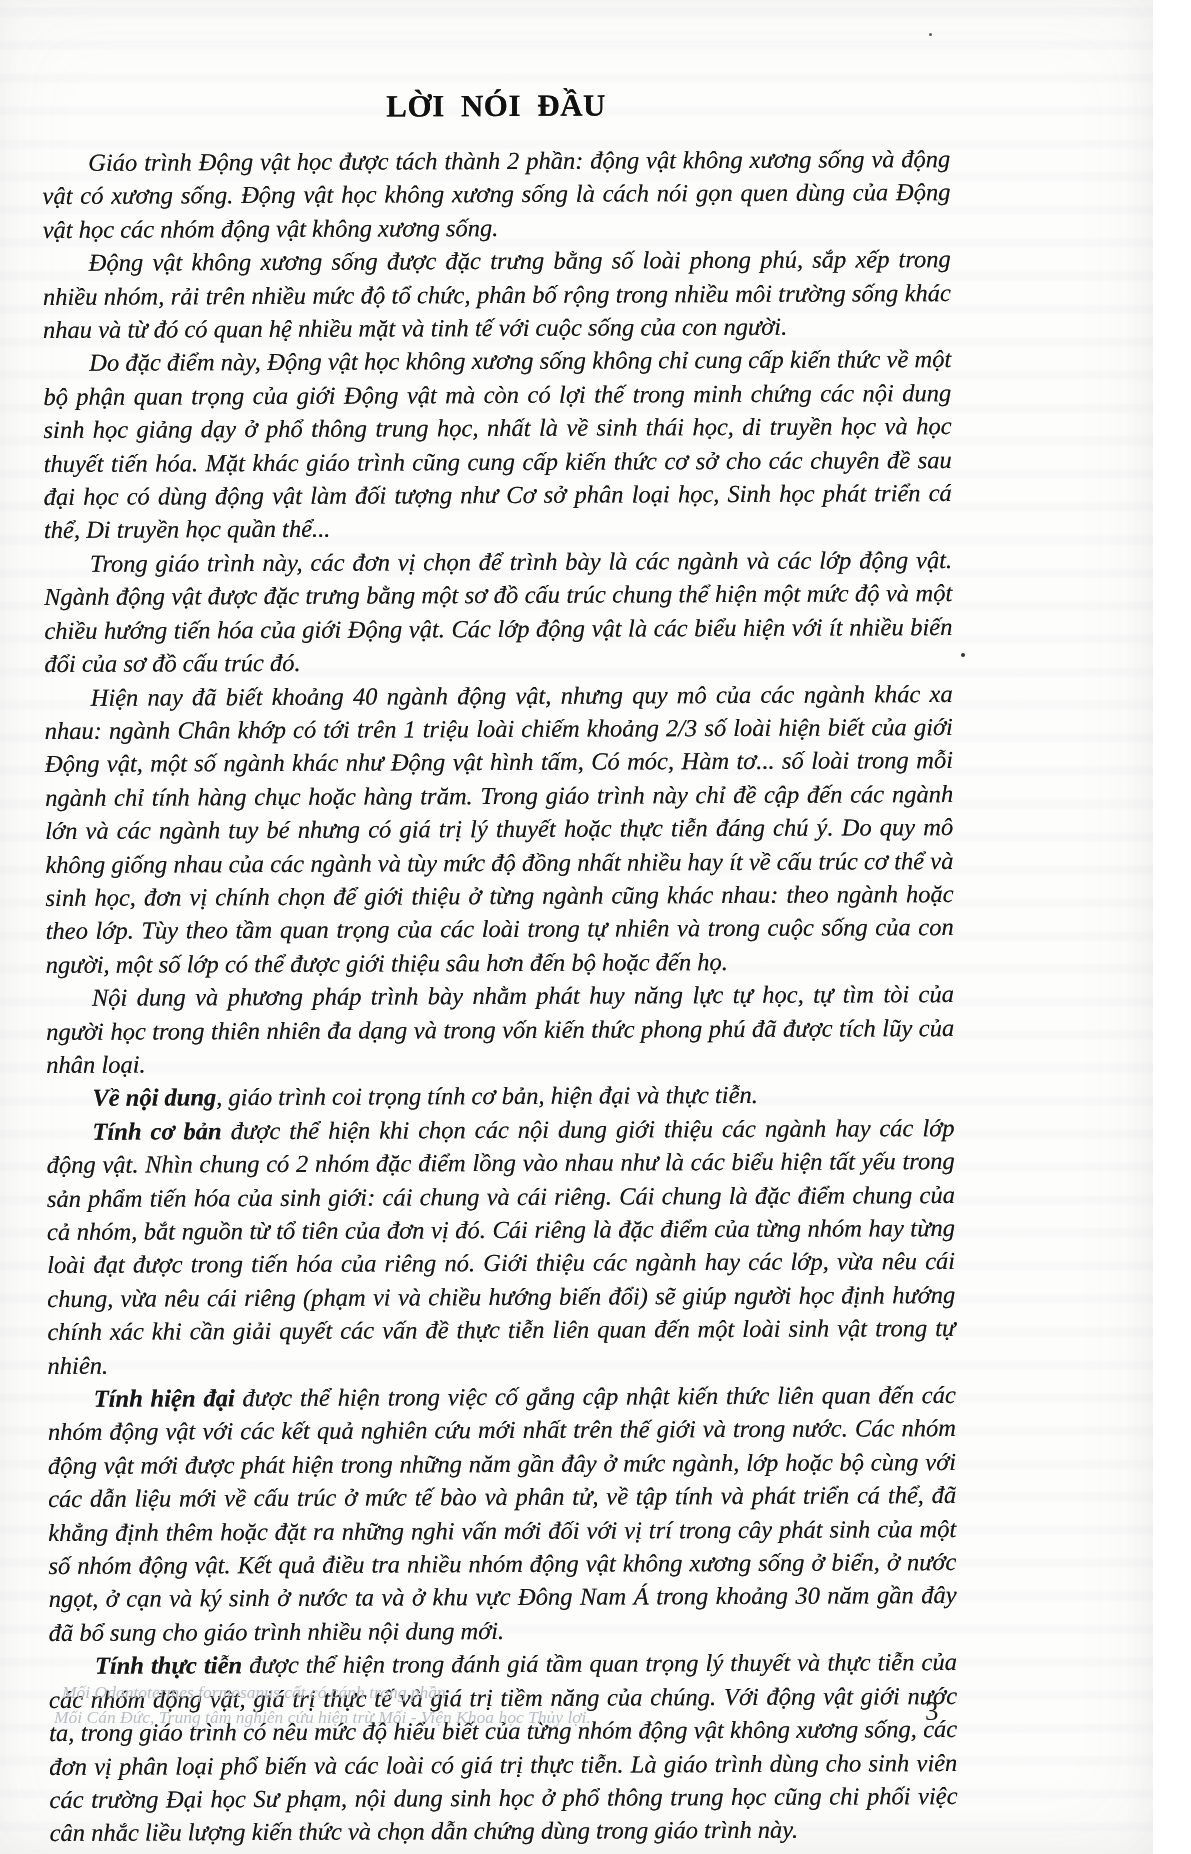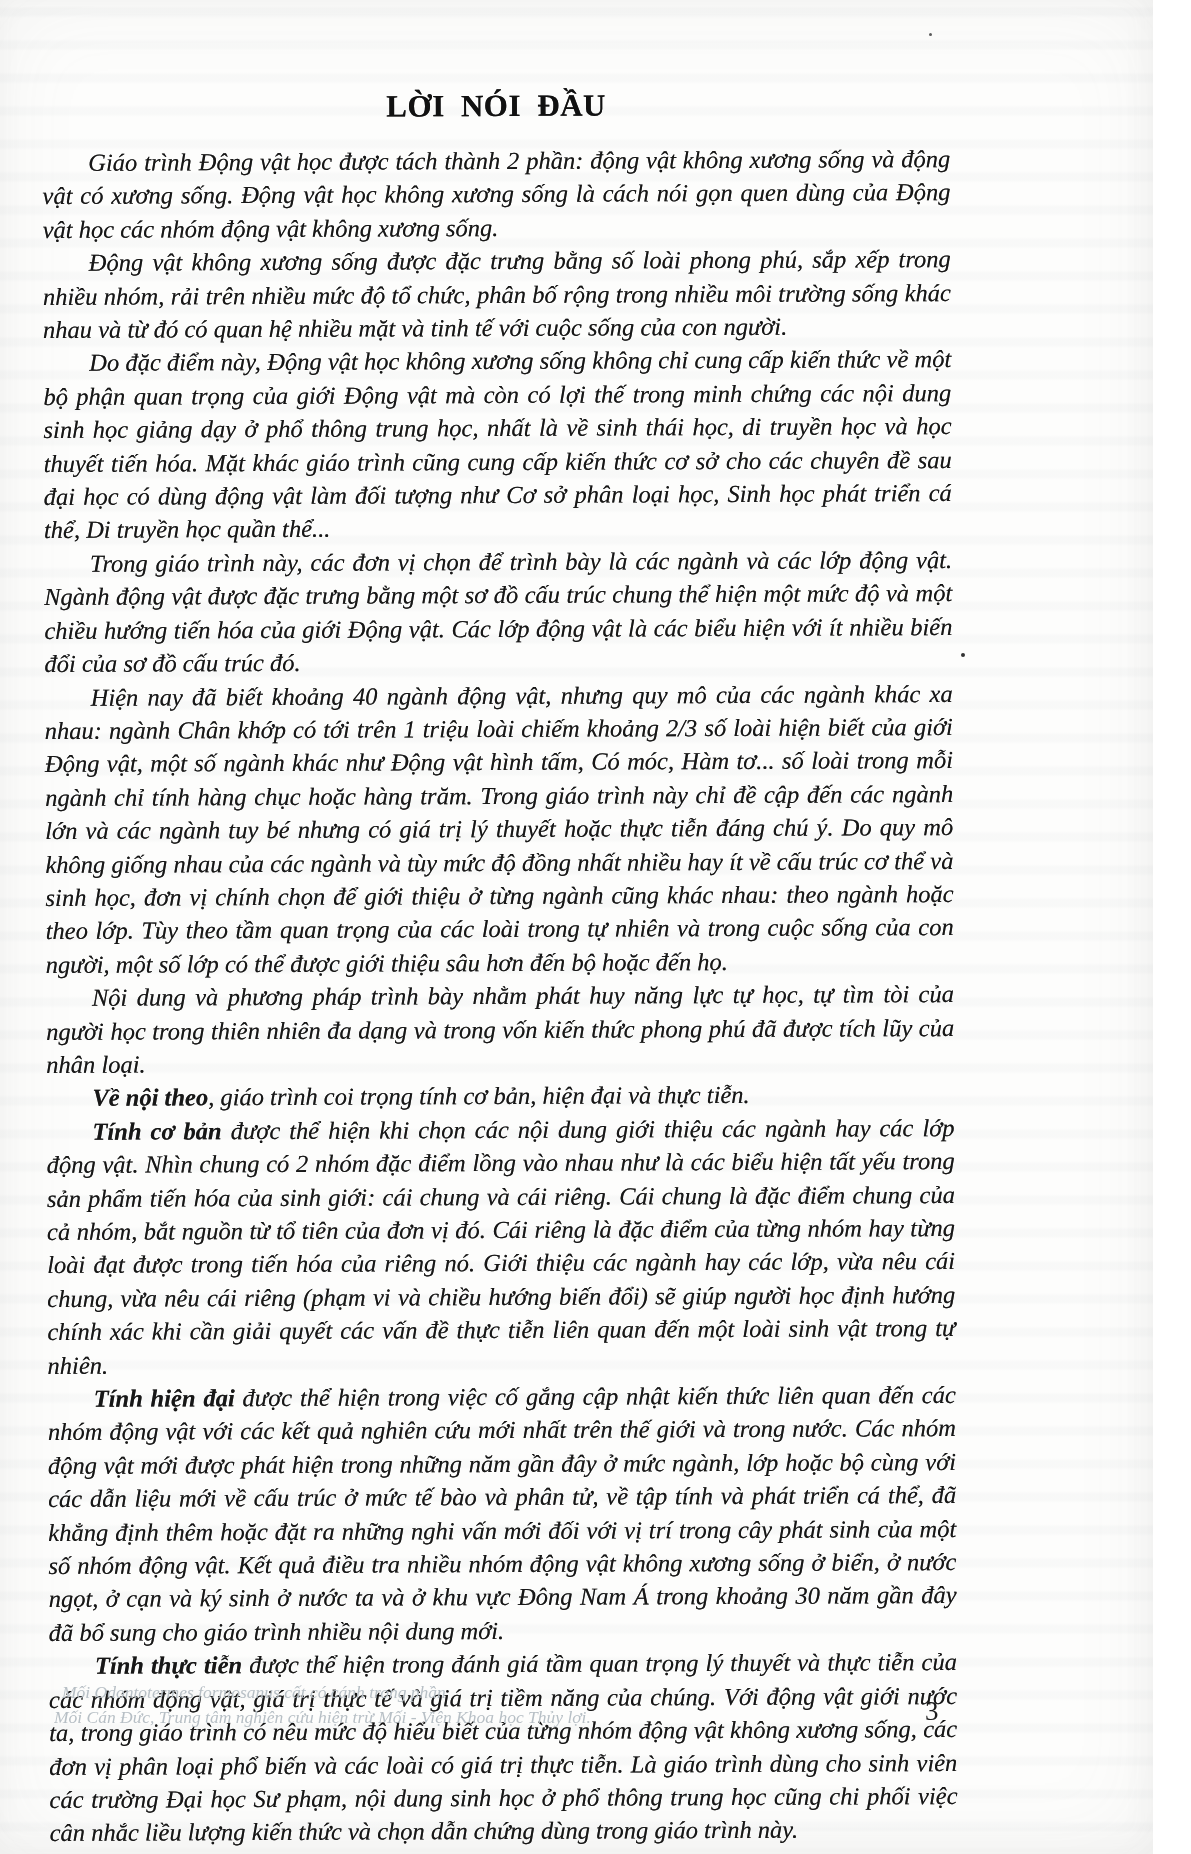--- a/index.html
+++ b/index.html
@@ -81,21 +81,21 @@
 
   <div class="content">
     <h1 class="title">LỜI NÓI ĐẦU</h1>
 
     <p class="para"><b></b><span>Giáo trình Động vật học được tách thành 2 phần: động vật không xương sống và động vật có xương sống. Động vật học không xương sống là cách nói gọn quen dùng của Động vật học các nhóm động vật không xương sống.</span></p>
     <p class="para"><b></b><span>Động vật không xương sống được đặc trưng bằng số loài phong phú, sắp xếp trong nhiều nhóm, rải trên nhiều mức độ tổ chức, phân bố rộng trong nhiều môi trường sống khác nhau và từ đó có quan hệ nhiều mặt và tinh tế với cuộc sống của con người.</span></p>
     <p class="para"><b></b><span>Do đặc điểm này, Động vật học không xương sống không chỉ cung cấp kiến thức về một bộ phận quan trọng của giới Động vật mà còn có lợi thế trong minh chứng các nội dung sinh học giảng dạy ở phổ thông trung học, nhất là về sinh thái học, di truyền học và học thuyết tiến hóa. Mặt khác giáo trình cũng cung cấp kiến thức cơ sở cho các chuyên đề sau đại học có dùng động vật làm đối tượng như Cơ sở phân loại học, Sinh học phát triển cá thể, Di truyền học quần thể...</span></p>
     <p class="para"><b></b><span>Trong giáo trình này, các đơn vị chọn để trình bày là các ngành và các lớp động vật. Ngành động vật được đặc trưng bằng một sơ đồ cấu trúc chung thể hiện một mức độ và một chiều hướng tiến hóa của giới Động vật. Các lớp động vật là các biểu hiện với ít nhiều biến đổi của sơ đồ cấu trúc đó.</span></p>
     <p class="para"><b></b><span>Hiện nay đã biết khoảng 40 ngành động vật, nhưng quy mô của các ngành khác xa nhau: ngành Chân khớp có tới trên 1 triệu loài chiếm khoảng 2/3 số loài hiện biết của giới Động vật, một số ngành khác như Động vật hình tấm, Có móc, Hàm tơ... số loài trong mỗi ngành chỉ tính hàng chục hoặc hàng trăm. Trong giáo trình này chỉ đề cập đến các ngành lớn và các ngành tuy bé nhưng có giá trị lý thuyết hoặc thực tiễn đáng chú ý. Do quy mô không giống nhau của các ngành và tùy mức độ đồng nhất nhiều hay ít về cấu trúc cơ thể và sinh học, đơn vị chính chọn để giới thiệu ở từng ngành cũng khác nhau: theo ngành hoặc theo lớp. Tùy theo tầm quan trọng của các loài trong tự nhiên và trong cuộc sống của con người, một số lớp có thể được giới thiệu sâu hơn đến bộ hoặc đến họ.</span></p>
     <p class="para"><b></b><span>Nội dung và phương pháp trình bày nhằm phát huy năng lực tự học, tự tìm tòi của người học trong thiên nhiên đa dạng và trong vốn kiến thức phong phú đã được tích lũy của nhân loại.</span></p>
-    <p class="para"><b>Về nội theo</b><span>, giáo trình coi trọng tính cơ bản, hiện đại và thực tiễn.</span></p>
+    <p class="para"><b>Về nội dung</b><span>, giáo trình coi trọng tính cơ bản, hiện đại và thực tiễn.</span></p>
     <p class="para"><b>Tính cơ bản</b><span> được thể hiện khi chọn các nội dung giới thiệu các ngành hay các lớp động vật. Nhìn chung có 2 nhóm đặc điểm lồng vào nhau như là các biểu hiện tất yếu trong sản phẩm tiến hóa của sinh giới: cái chung và cái riêng. Cái chung là đặc điểm chung của cả nhóm, bắt nguồn từ tổ tiên của đơn vị đó. Cái riêng là đặc điểm của từng nhóm hay từng loài đạt được trong tiến hóa của riêng nó. Giới thiệu các ngành hay các lớp, vừa nêu cái chung, vừa nêu cái riêng (phạm vi và chiều hướng biến đổi) sẽ giúp người học định hướng chính xác khi cần giải quyết các vấn đề thực tiễn liên quan đến một loài sinh vật trong tự nhiên.</span></p>
     <p class="para"><b>Tính hiện đại</b><span> được thể hiện trong việc cố gắng cập nhật kiến thức liên quan đến các nhóm động vật với các kết quả nghiên cứu mới nhất trên thế giới và trong nước. Các nhóm động vật mới được phát hiện trong những năm gần đây ở mức ngành, lớp hoặc bộ cùng với các dẫn liệu mới về cấu trúc ở mức tế bào và phân tử, về tập tính và phát triển cá thể, đã khẳng định thêm hoặc đặt ra những nghi vấn mới đối với vị trí trong cây phát sinh của một số nhóm động vật. Kết quả điều tra nhiều nhóm động vật không xương sống ở biển, ở nước ngọt, ở cạn và ký sinh ở nước ta và ở khu vực Đông Nam Á trong khoảng 30 năm gần đây đã bổ sung cho giáo trình nhiều nội dung mới.</span></p>
     <p class="para"><b>Tính thực tiễn</b><span> được thể hiện trong đánh giá tầm quan trọng lý thuyết và thực tiễn của các nhóm động vật, giá trị thực tế và giá trị tiềm năng của chúng. Với động vật giới nước ta, trong giáo trình có nêu mức độ hiểu biết của từng nhóm động vật không xương sống, các đơn vị phân loại phổ biến và các loài có giá trị thực tiễn. Là giáo trình dùng cho sinh viên các trường Đại học Sư phạm, nội dung sinh học ở phổ thông trung học cũng chi phối việc cân nhắc liều lượng kiến thức và chọn dẫn chứng dùng trong giáo trình này.</span></p>
     <p class="para"><b></b><span>Các yêu cầu cơ bản, hiện đại và thực tiễn cũng được thể hiện có chủ định khi chọn và cấu trúc các hình vẽ dùng trong giáo trình.</span></p>
   </div>
 
   <div class="bleed bleed-1">Mối Odontotermes formosanus cất có cánh trong phần</div>
   <div class="bleed bleed-2">Mối Cán Đức, Trung tâm nghiên cứu hiện trừ Mối - Viện Khoa học Thủy lợi.</div>
 
   <div class="page-number">3</div>

